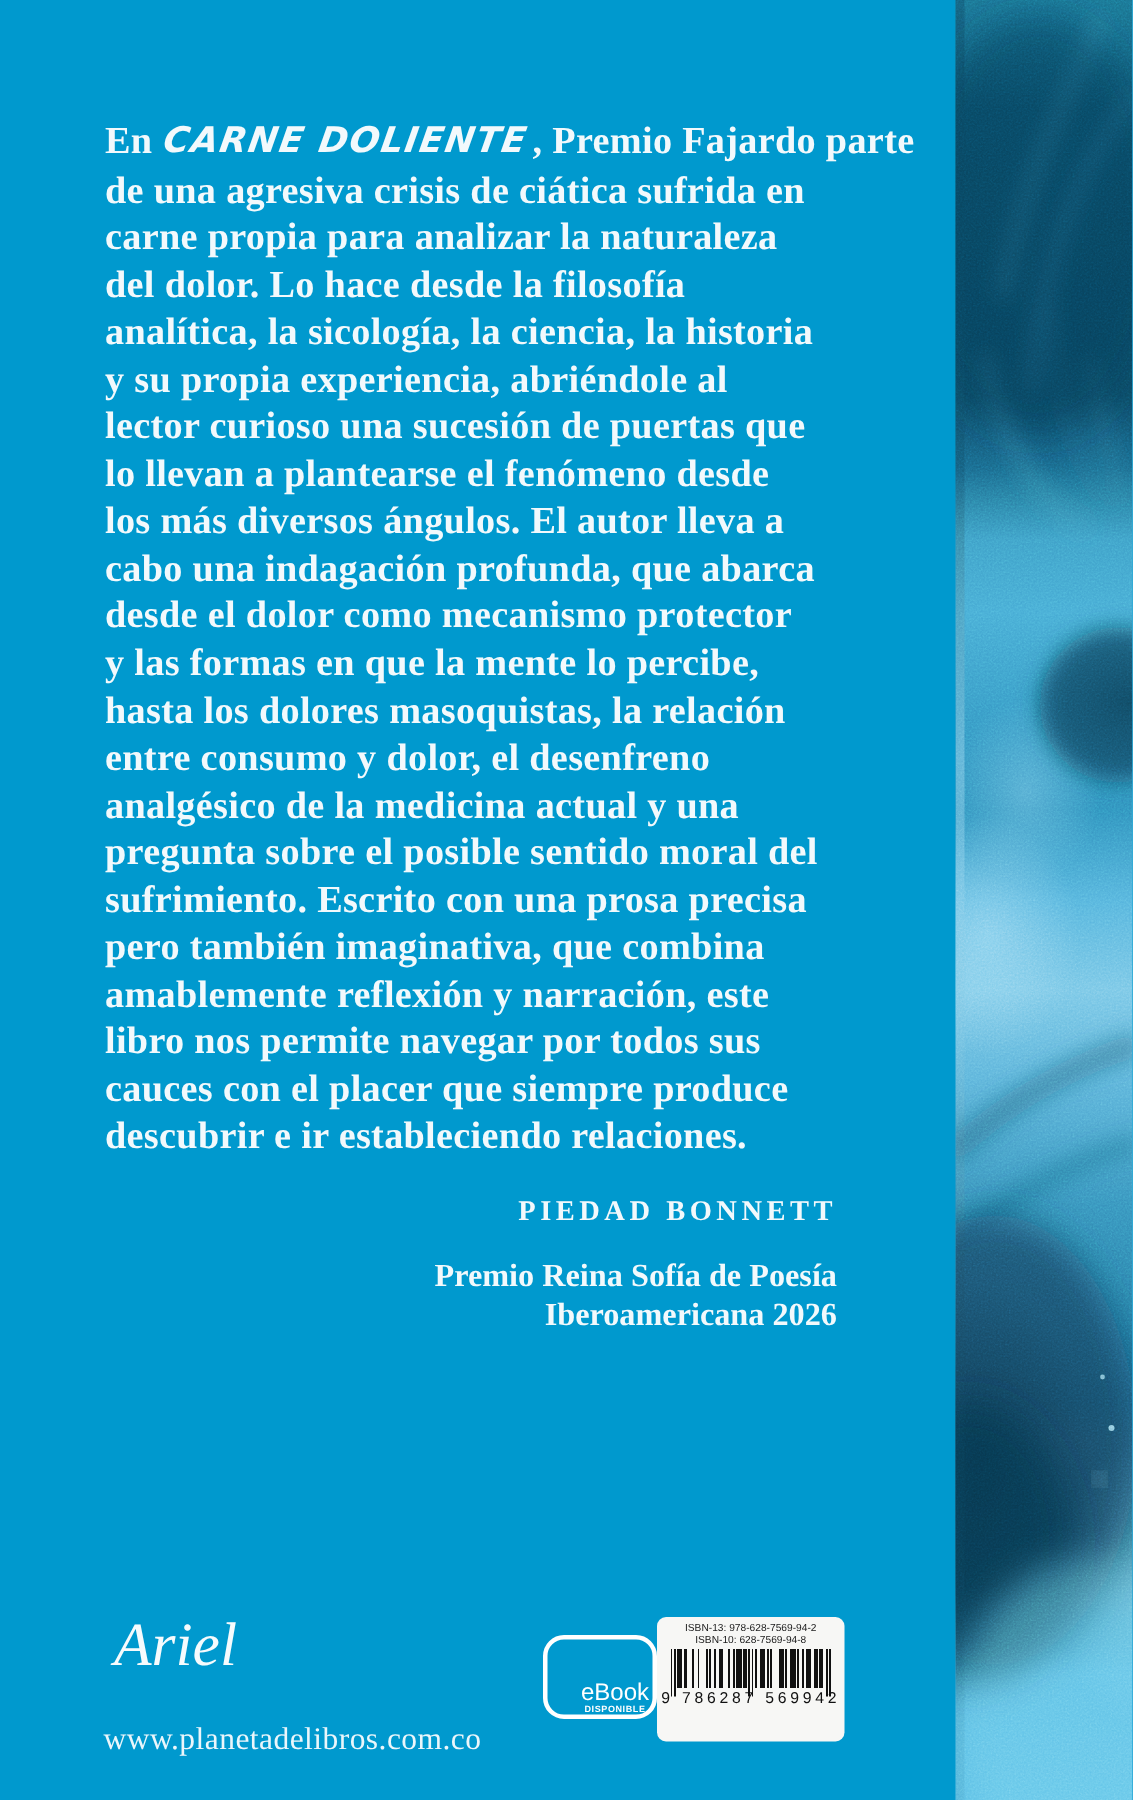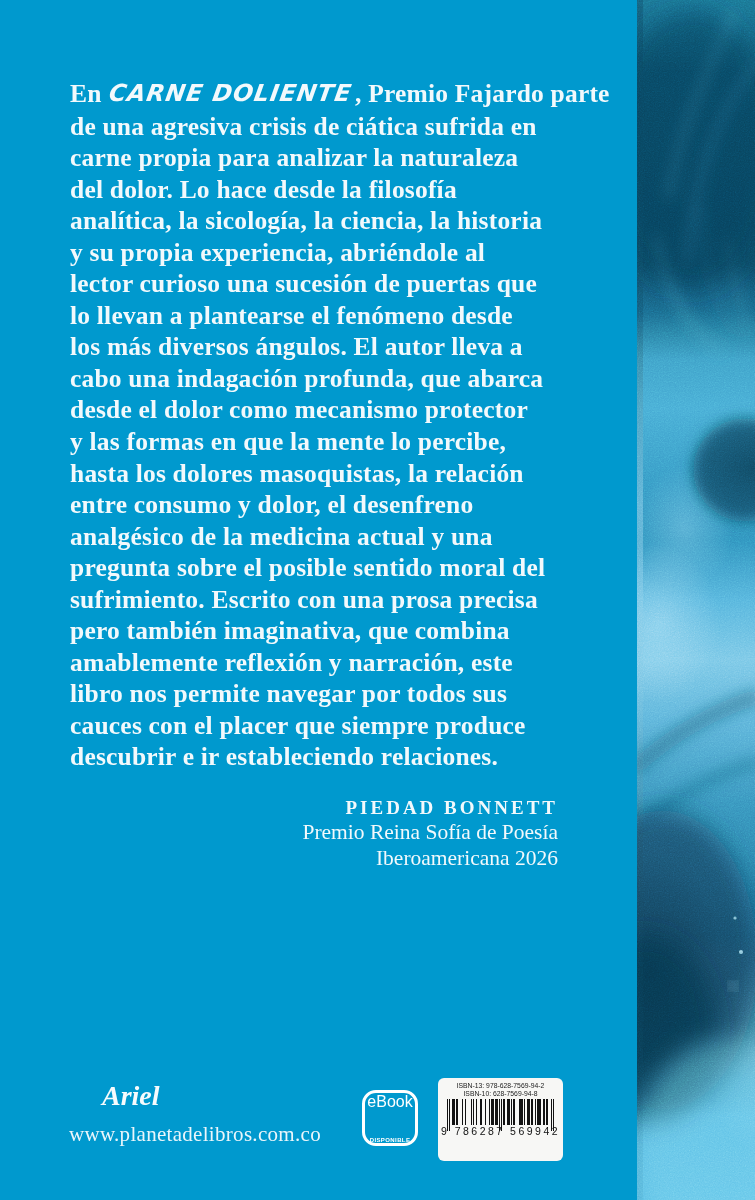--- a/index.html
+++ b/index.html
@@ -44,59 +44,59 @@
     position: absolute;
     left: 70px; top: 797px;
     width: 488px;
     text-align: right;
     color: #F2F9FC;
   }
   .attribution .name {
     font-size: 19px;
     font-weight: 700;
     letter-spacing: 3px;
-    margin-bottom: 0;
+    margin-bottom: 18px;
   }
   .attribution .award {
     font-size: 21.5px;
-    font-weight: 400;
+    font-weight: 700;
     line-height: 26px;
   }
 
   
   .logo-ariel {
     position: absolute;
     left: 76px; top: 1072px;
     color: #F6FBFD;
     font-style: italic;
-    font-weight: 700;
-    font-size: 28px;
+    font-weight: 400;
+    font-size: 41px;
     line-height: 48px;
-    margin-left: 26px;
   }
   .website {
     position: absolute;
-    left: 69px; top: 1122px;
+    left: 69px; top: 1147px;
     color: #EAF6FB;
     font-size: 21px;
     letter-spacing: 0.3px;
   }
 
   .ebook-badge {
     position: absolute;
     left: 362px; top: 1090px;
     width: 50px; height: 50px;
     border: 3px solid #FFFFFF;
     border-radius: 14px;
     display: flex;
     flex-direction: column;
     align-items: center;
-    justify-content: space-between;
+    justify-content: flex-end;
     color: #FFFFFF;
     font-family: "Liberation Sans", sans-serif;
+    padding-left: 20px;
   }
   .ebook-badge .ebook-label { font-size: 16px; line-height: 17px; }
   .ebook-badge .ebook-sub { font-size: 6px; font-weight: 700; letter-spacing: 0.4px; }
 
   
   .barcode-box {
     position: absolute;
     left: 438px; top: 1078px;
     width: 125px; height: 83px;
     background: #F7F7F5;

